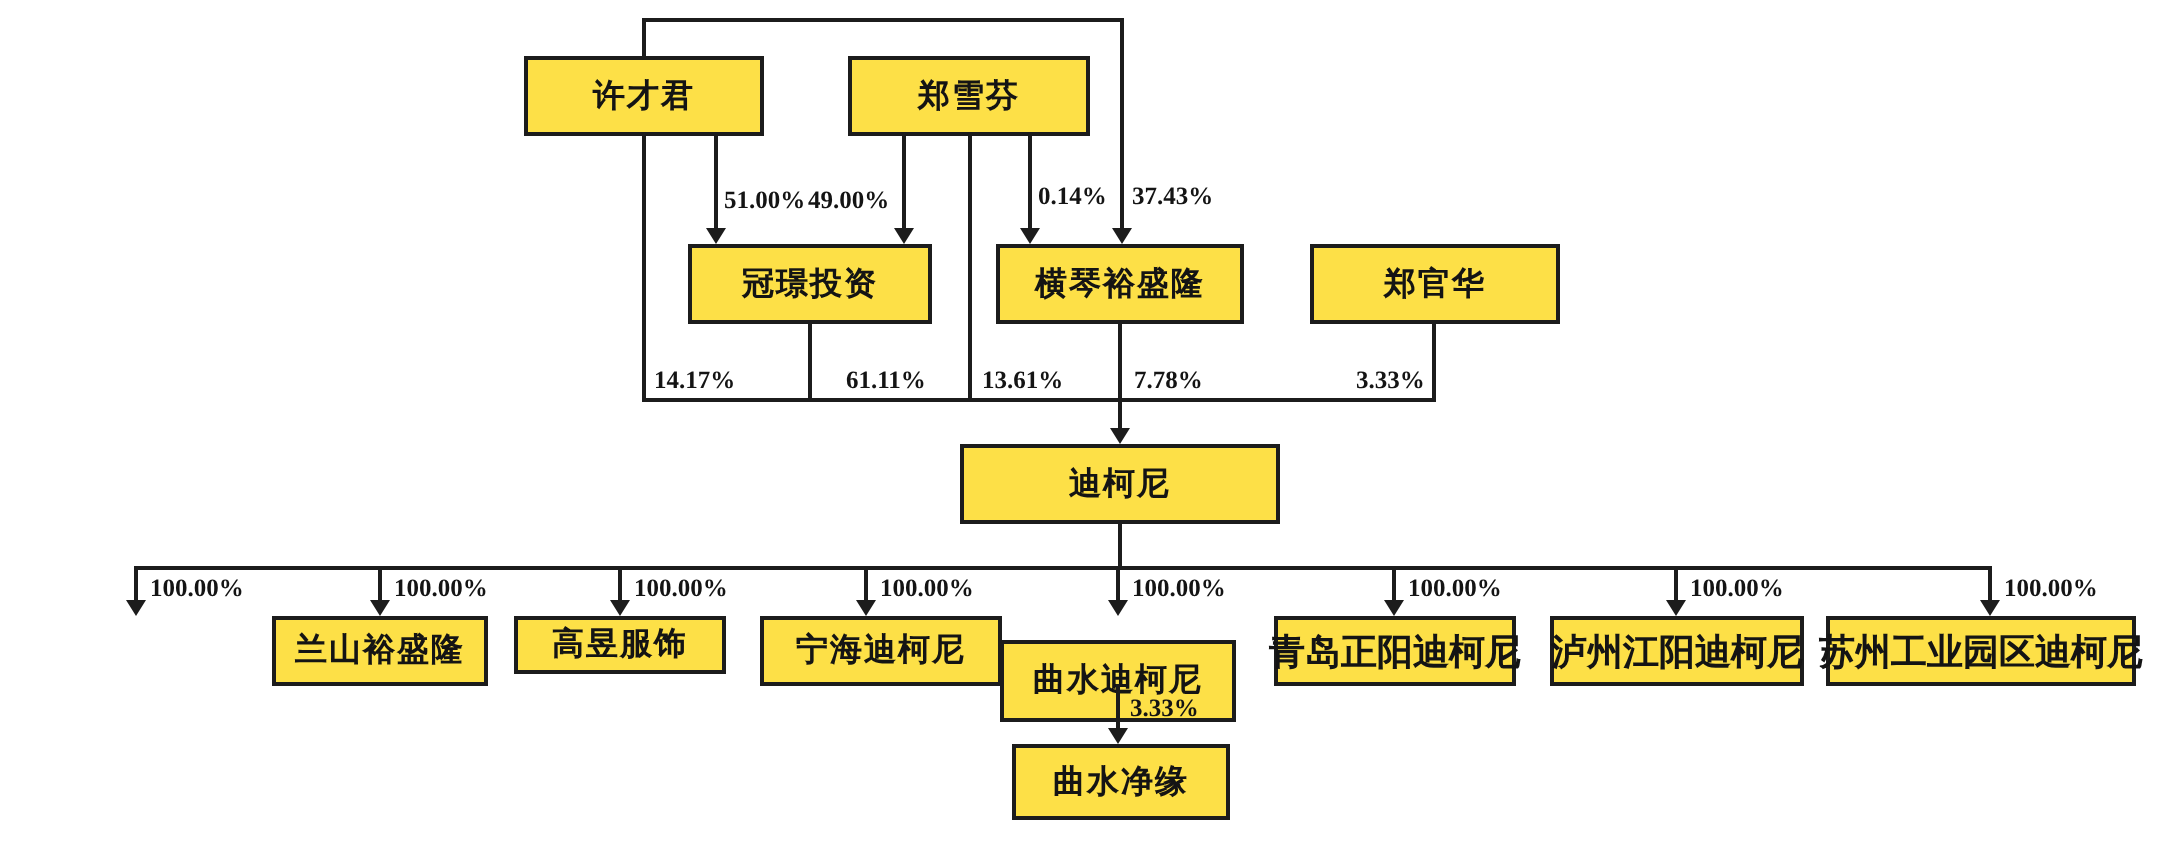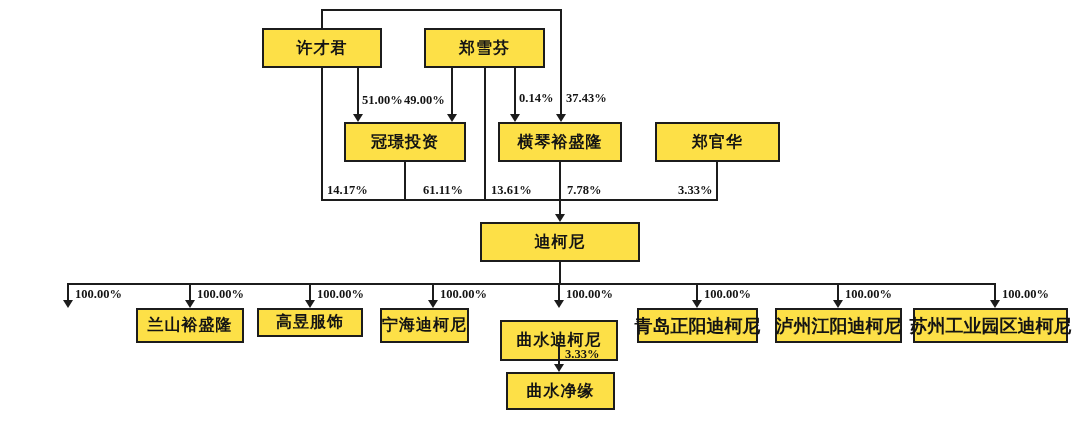--- a/index.html
+++ b/index.html
@@ -131,21 +131,21 @@
   <div class="pct" style="left:704px;  top:288px;">100.00%</div>
   <div class="pct" style="left:845px;  top:288px;">100.00%</div>
   <div class="pct" style="left:1002px; top:288px;">100.00%</div>
 
   <div class="node" style="left:136px; top:308px; width:108px; height:35px;">
     <span>兰山裕盛隆</span>
   </div>
   <div class="node" style="left:257px; top:308px; width:106px; height:29px;">
     <span>高昱服饰</span>
   </div>
-  <div class="node" style="left:380px; top:308px; width:89px; height:35px;">
+  <div class="node" style="left:380px; top:308px; width:121px; height:35px;">
     <span>宁海迪柯尼</span>
   </div>
   <div class="node" style="left:500px; top:320px; width:118px; height:41px;">
     <span>曲水迪柯尼</span>
   </div>
   <div class="node tight" style="left:637px; top:308px; width:121px; height:35px;">
     <span>青岛正阳迪柯尼</span>
   </div>
   <div class="node tight" style="left:775px; top:308px; width:127px; height:35px;">
     <span>泸州江阳迪柯尼</span>

